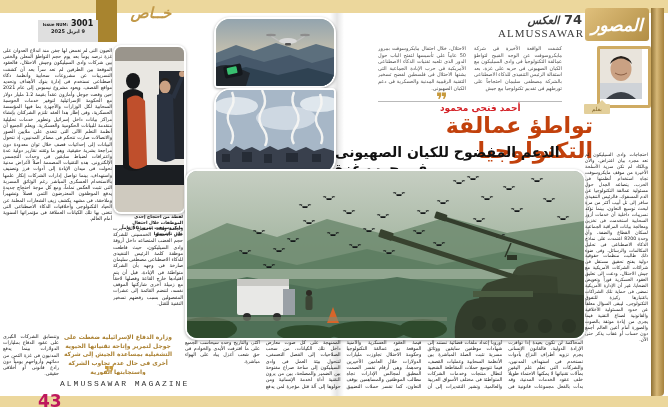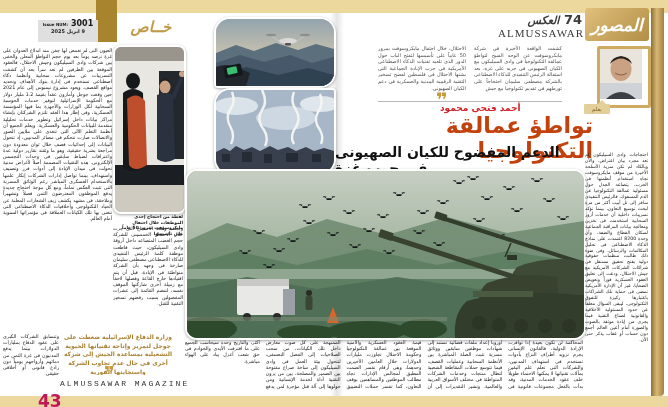--- a/index.html
+++ b/index.html
@@ -13,21 +13,21 @@
       background:linear-gradient(90deg,#8f7134,#d7b877 45%,#a5813d);border-radius:0 0 4px 0;}
   .gold-bar-topleft{left:96px;top:0;width:21px;height:42px;background:#a8842f;}
   .gutter{left:330px;top:13px;width:14px;height:383px;
       background:linear-gradient(90deg,rgba(0,0,0,0) 0%,rgba(0,0,0,.10) 50%,rgba(0,0,0,0) 100%);}
   
   .issue-box{left:38px;top:20px;width:60px;height:22px;background:#dfdfdf;color:#1a1a1a;
       text-align:center;line-height:1.1;}
   .issue-num{font-size:8px;font-weight:bold;}
   .issue-num small{font-size:4px;font-weight:bold;}
   .issue-date{font-size:5px;font-weight:bold;direction:rtl;}
-  .khass-callig{left:128px;top:18px;width:46px;color:#c29a4a;font-size:15px;font-weight:bold;
+  .khass-callig{left:128px;top:4px;width:46px;color:#c29a4a;font-size:15px;font-weight:bold;
       font-style:italic;direction:rtl;text-align:center;}
   
   .logo-box{left:585px;top:8px;width:64px;height:33px;border-radius:3px;
       background:linear-gradient(135deg,#e0c07c,#b28e45);color:#fff;display:flex;
       align-items:center;justify-content:center;font-size:17px;font-weight:bold;font-style:italic;}
   .hdr-right-txt{left:498px;top:12px;width:84px;text-align:right;color:#3b3b3b;direction:rtl;}
   .hdr-num-sec{font-size:13px;font-weight:bold;}
   .hdr-num-sec .sec{font-size:11px;font-style:italic;}
   .hdr-mag{font-family:"Liberation Serif",serif;font-size:11px;letter-spacing:1px;direction:ltr;}
   

